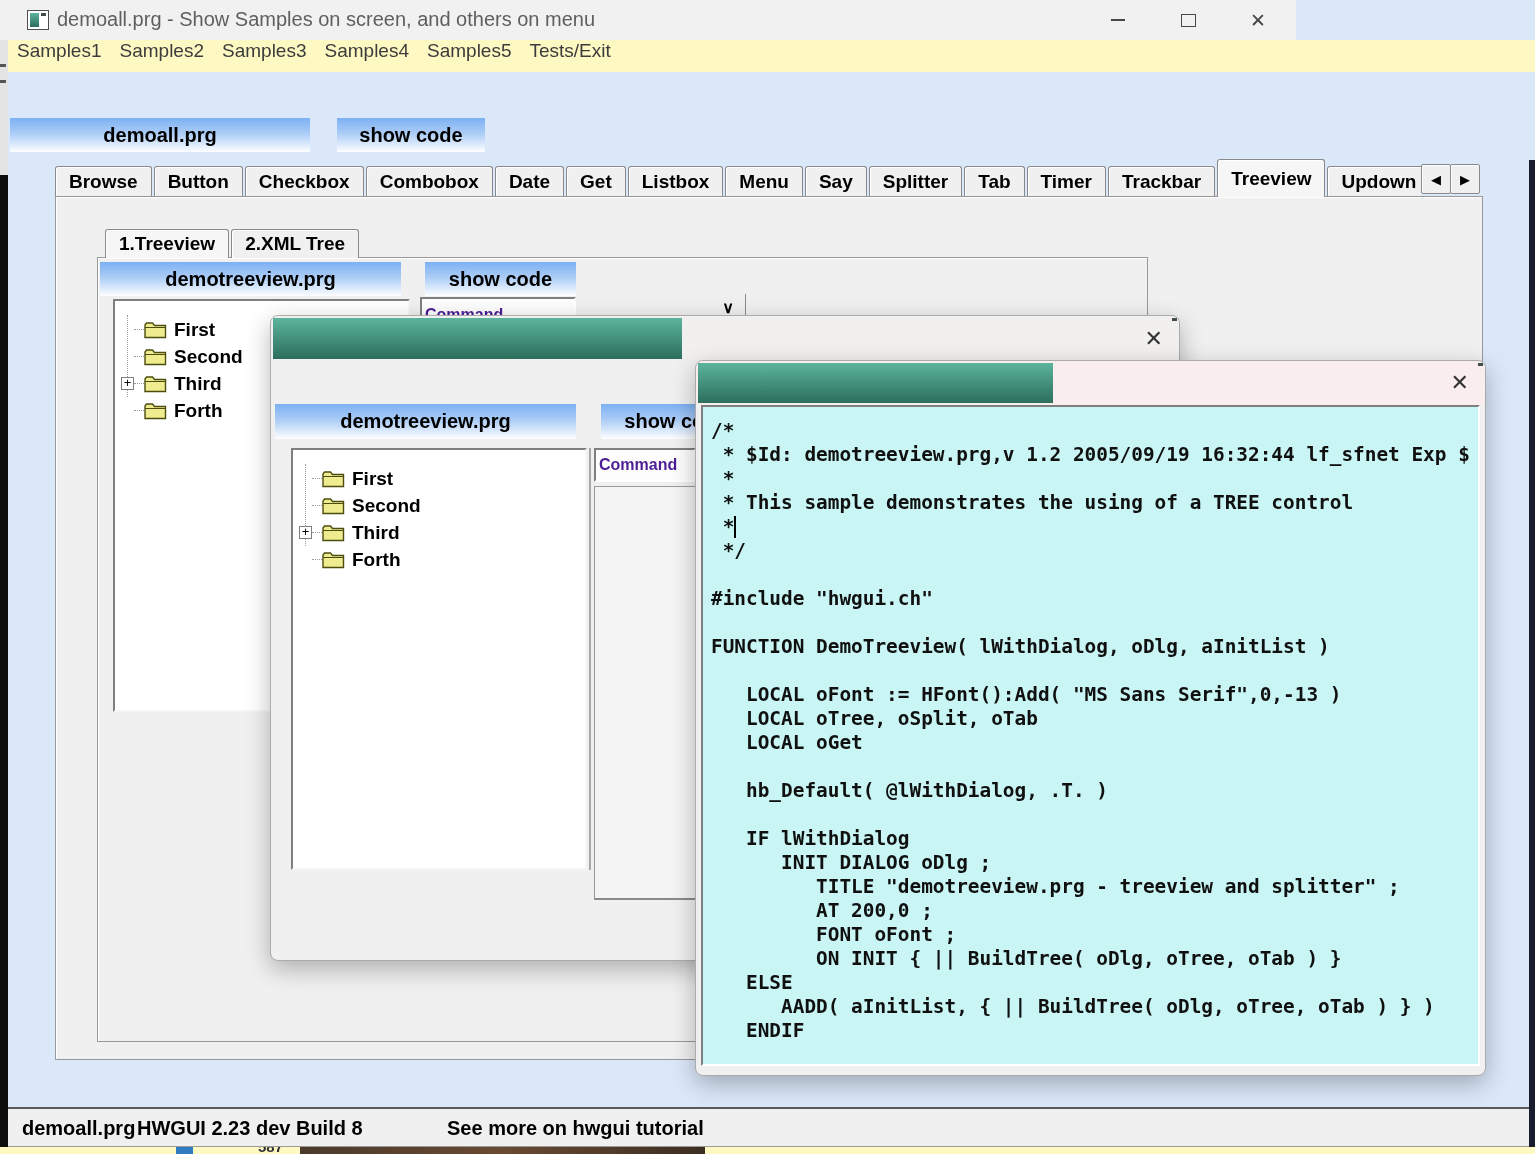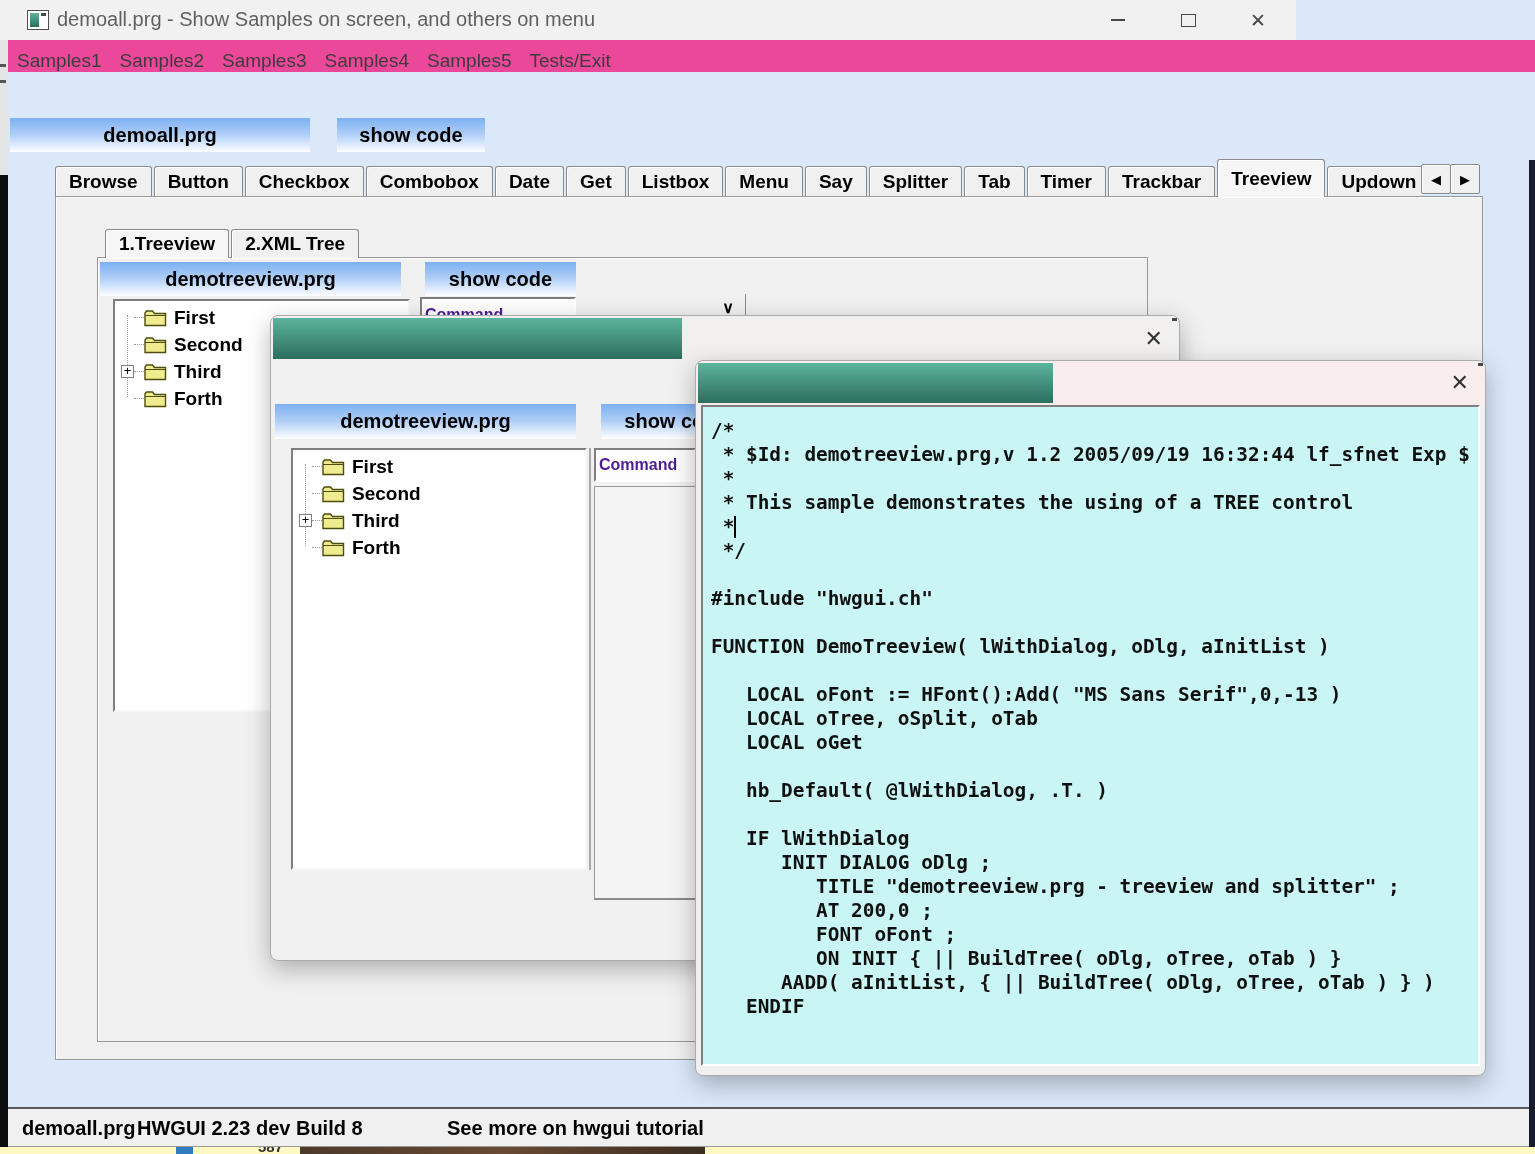--- a/index.html
+++ b/index.html
@@ -11,40 +11,40 @@
   .titlebar{left:0;top:0;width:1296px;height:40px;background:#f2f1f1}
   .title-text{position:absolute;left:57px;top:8px;font-size:20px;color:#5f5f5f;white-space:nowrap}
   .app-icon{width:22px;height:20px;background:#fff;border:1px solid #4f4f4f;box-sizing:border-box;display:inline-block;position:absolute}
   .app-icon .half{position:absolute;left:2px;top:2px;bottom:2px;width:45%;background:linear-gradient(180deg,#5cb49d,#2c6e5d)}
   .app-icon .notch{position:absolute;right:2px;top:2px;width:5px;height:3px;background:#3f4c49}
   .win-btn{position:absolute;top:0;width:46px;height:40px;display:flex;align-items:center;justify-content:center;color:#474747}
   .min-glyph{width:14px;border-top:2px solid #474747}
   .max-glyph{width:13px;height:11px;border:1.7px solid #474747}
   .close-glyph{font-size:19px;line-height:19px}
 
-  .menubar{left:0;top:40px;width:1535px;height:32px;background:#ec4899;display:flex;align-items:flex-end;padding-left:8px;box-sizing:border-box}
+  .menubar{left:0;top:40px;width:1535px;height:32px;background:#fef9c3;display:flex;align-items:flex-start;padding-left:8px;box-sizing:border-box}
   .menu-item{padding:0 9px;font-size:19px;color:#3c3c3c;white-space:nowrap}
 
   
   .grad-header{background:linear-gradient(180deg,#7db1f3 0%,#abccf6 45%,#fdfeff 100%);
                display:flex;align-items:center;justify-content:center;font-weight:bold;font-size:20px}
 
   
   .tab-strip{display:flex;align-items:flex-end;overflow:hidden}
   .tab{height:31px;background:#f0f0f0;border:1px solid #8a8a8a;border-bottom:none;border-radius:3px 3px 0 0;
        box-shadow:inset 1px 1px 0 #fff;display:flex;align-items:center;justify-content:center;
        padding:0 13px;margin-right:2px;font-weight:bold;font-size:19px;box-sizing:border-box;white-space:nowrap;flex:none}
   .tab.sel{height:38px;background:#f6f6f6;z-index:3}
   .page{background:#f0f0f0;border:1px solid #989898;box-shadow:inset 1px 1px 0 #fff}
   .scrollbtn{background:#f0f0f0;border:1px solid #8a8a8a;border-radius:2px;box-shadow:inset 1px 1px 0 #fff;
              display:flex;align-items:center;justify-content:center;font-size:13px}
 
   
   .sunken{background:#fff;border:2px solid;border-color:#7f7f7f #f6f6f6 #f6f6f6 #7f7f7f;box-sizing:border-box}
-  .tree-panel{overflow:hidden;padding-top:3px;position:relative}
+  .tree-panel{overflow:hidden;padding-top:15px;position:relative}
   .trunk{position:absolute;border-left:1px dotted #9a9a9a;width:0}
   .tree-row{display:flex;align-items:center;height:27px;padding-left:6px;position:relative}
   .expander{width:13px;height:13px;border:1px solid #7f7f7f;background:#fff;box-sizing:border-box;
             font-size:13px;line-height:10px;text-align:center;visibility:hidden;flex:none;z-index:2}
   .expander.show{visibility:visible}
   .hline{width:10px;border-top:1px dotted #9a9a9a;flex:none}
   .folder{flex:none;margin-right:7px}
   .tlabel{font-weight:bold;font-size:19px;white-space:nowrap}
 
   .cmdbox{background:#fdfdfd;border:2px solid;border-color:#7f7f7f #fff #fff #7f7f7f;color:#4c1d95;
@@ -298,20 +298,21 @@
           <div class="code-line">   LOCAL oGet</div>
           <div class="code-line"></div>
           <div class="code-line">   hb_Default( @lWithDialog, .T. )</div>
           <div class="code-line"></div>
           <div class="code-line">   IF lWithDialog</div>
           <div class="code-line">      INIT DIALOG oDlg ;</div>
           <div class="code-line">         TITLE "demotreeview.prg - treeview and splitter" ;</div>
           <div class="code-line">         AT 200,0 ;</div>
           <div class="code-line">         FONT oFont ;</div>
           <div class="code-line">         ON INIT { || BuildTree( oDlg, oTree, oTab ) }</div>
+          <div class="code-line">   ELSE</div>
           <div class="code-line">      AADD( aInitList, { || BuildTree( oDlg, oTree, oTab ) } )</div>
           <div class="code-line">   ENDIF</div>
         </div>
       <div class="caret" style="left:31px;top:109px"></div>
     </div>
   </div>
 
   <div class="abs statusbar">
     <span class="status-text" style="left:22px">demoall.prg</span>
     <span class="status-text" style="left:137px">HWGUI 2.23 dev Build 8</span>

